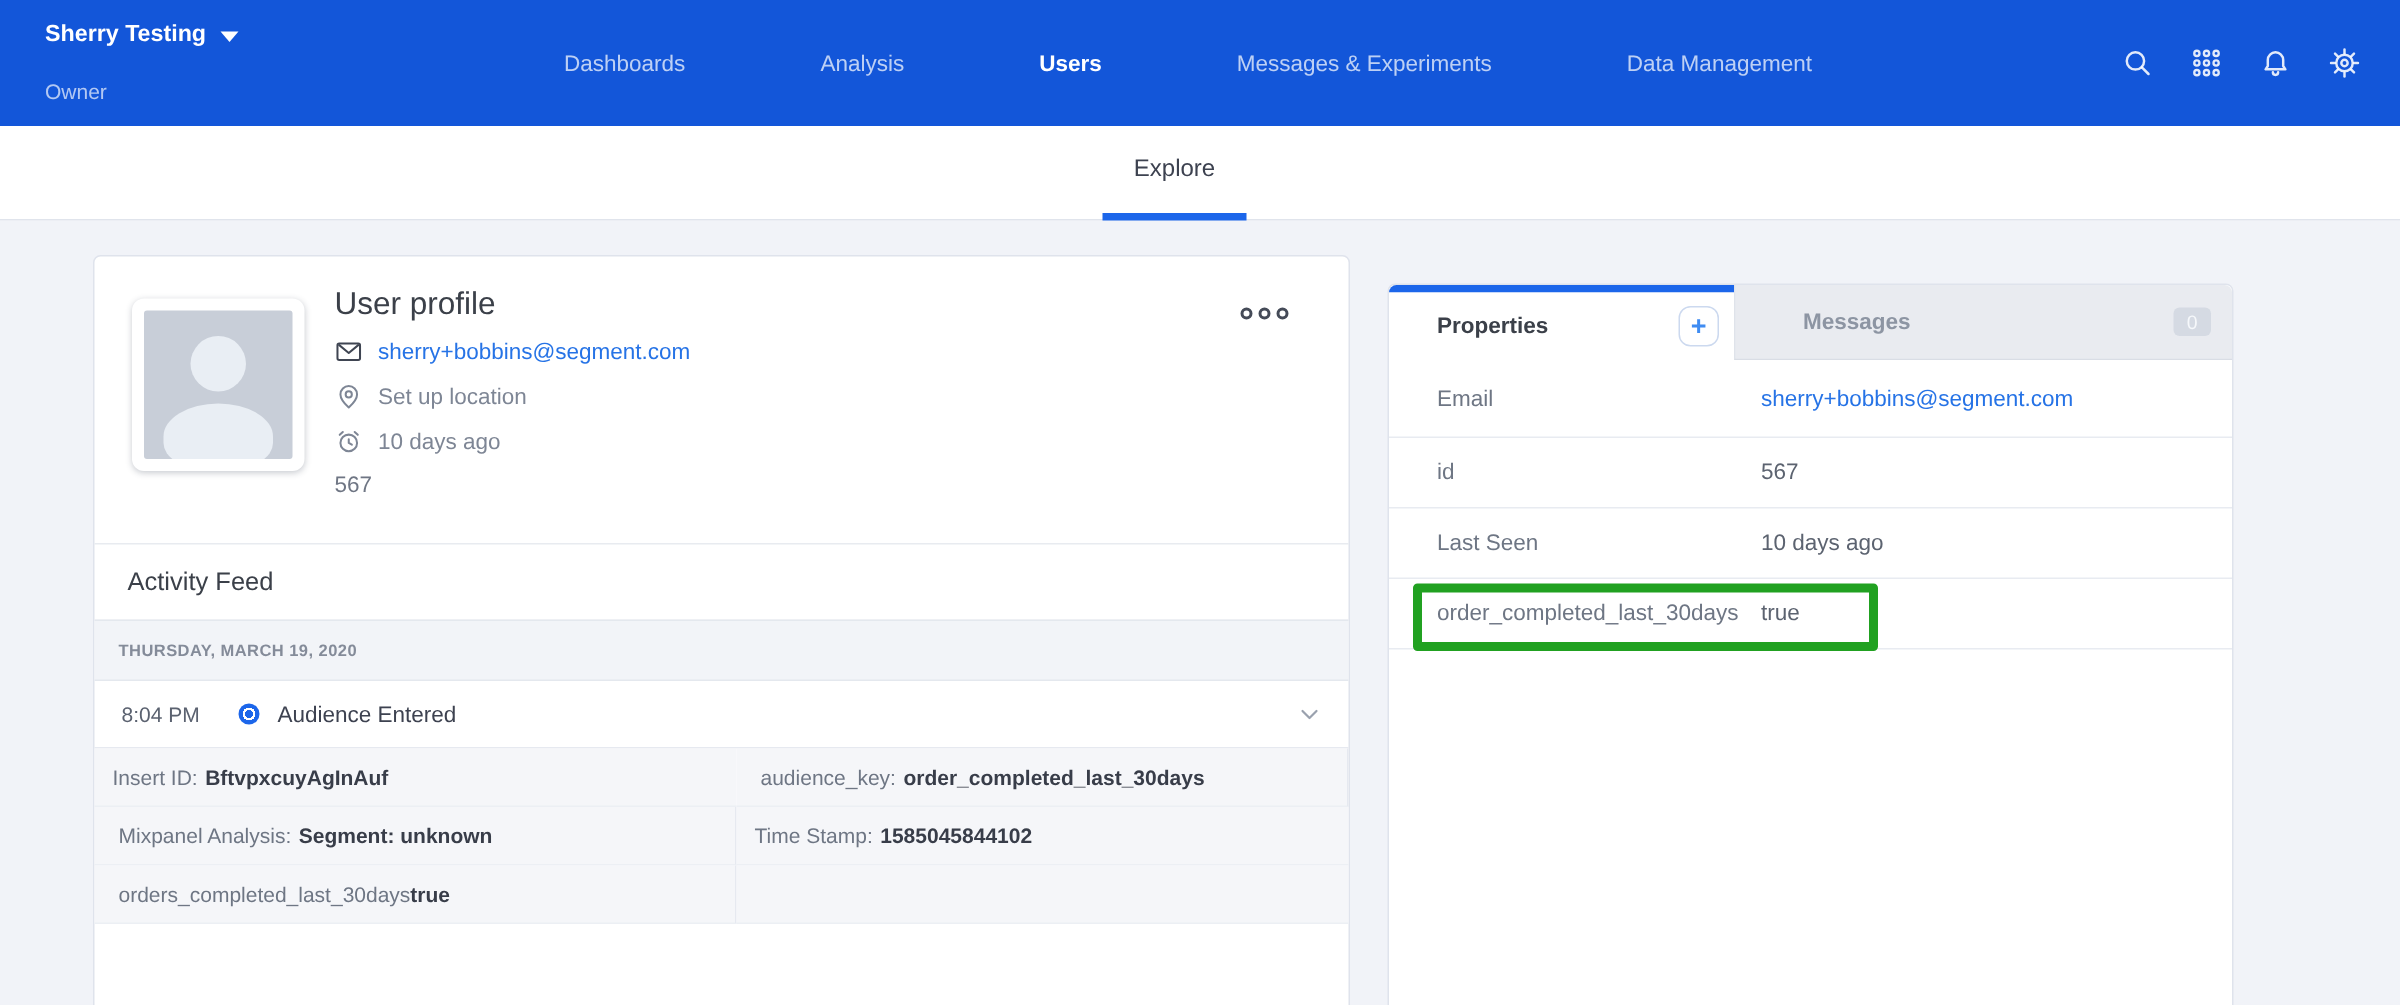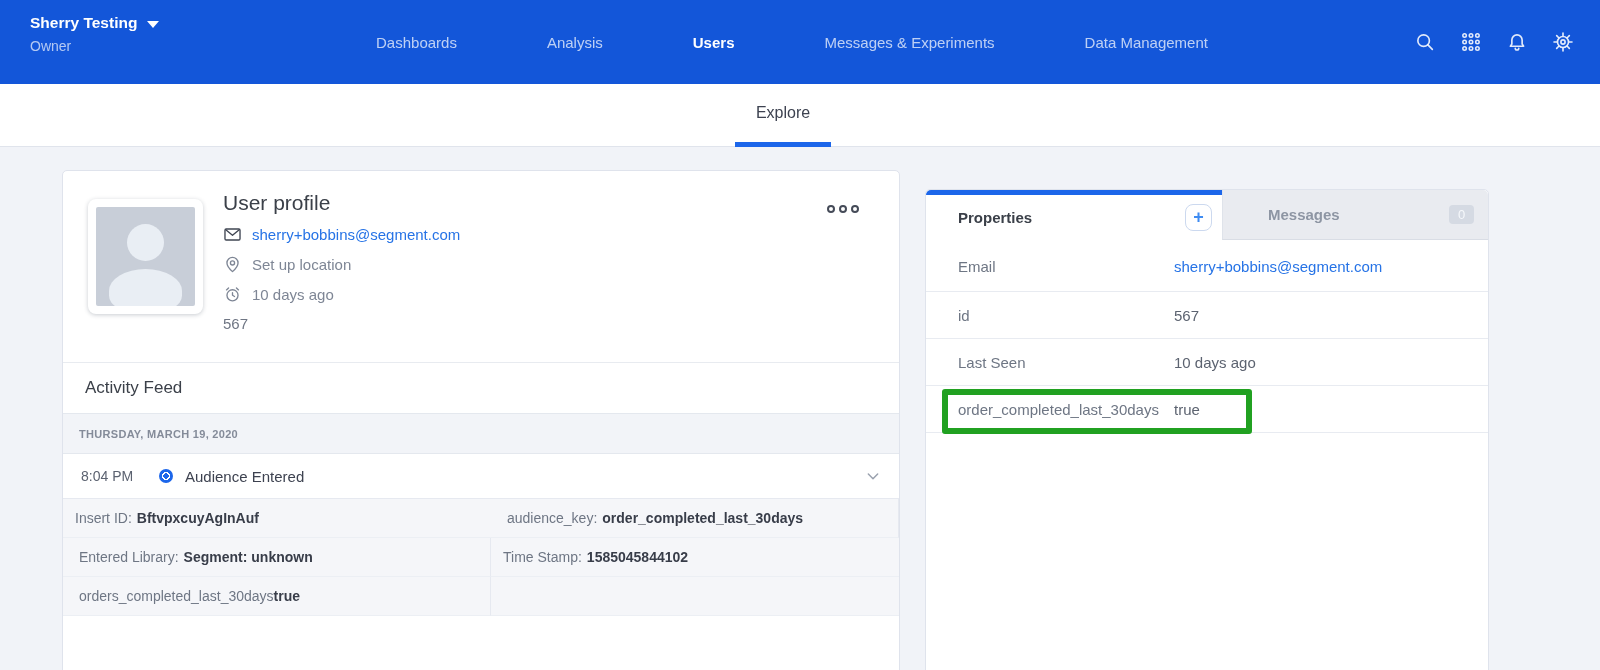--- a/index.html
+++ b/index.html
@@ -5,21 +5,21 @@
   * { margin:0; padding:0; box-sizing:border-box; }
   html,body { width:1600px; height:670px; overflow:hidden; }
   body { font-family:"Liberation Sans", sans-serif; background:#f1f3f8; position:relative; }
 
   
   .header { position:absolute; top:0; left:0; width:1600px; height:84px; background:#1356d9; display:flex; align-items:center; }
   .project { position:absolute; left:30px; top:14px; }
   .project-top { display:flex; align-items:center; gap:10px; cursor:pointer; }
   .project-name { color:#fff; font-size:15.5px; font-weight:700; }
   .caret-down { width:0; height:0; border-left:6px solid transparent; border-right:6px solid transparent; border-top:7px solid #fff; margin-top:2px; }
-  .project-role { color:rgba(255,255,255,0.68); font-size:14px; margin-top:6px; }
+  .project-role { color:rgba(255,255,255,0.68); font-size:14px; margin-top:21px; }
 
   .main-nav { position:absolute; left:0; right:0; top:0; height:84px; display:flex; align-items:center; justify-content:center; gap:54px; transform:translateX(-26px); }
   .nav-item { color:rgba(255,255,255,0.72); font-size:15px; cursor:pointer; white-space:nowrap;margin-left:36px; }
   .nav-item.active { color:#fff; font-weight:700; }
 
   .header-icons { position:absolute; right:26px; top:0; height:84px; display:flex; align-items:center; gap:24px; }
   .hicon { width:22px; height:22px; color:rgba(255,255,255,0.88); cursor:pointer; }
   .hicon svg { width:22px; height:22px; display:block; }
 
   
@@ -64,21 +64,21 @@
 
   .details-grid { display:grid; grid-template-columns:428px 1fr; border-top:1px solid #e6e9f0; }
   .dcell { background:#f5f6f9; height:39px; line-height:38px; padding:0 16px; font-size:14px; color:#6e7684; border-bottom:1px solid #ecEFf4; border-bottom:1px solid #eceff4; white-space:nowrap; overflow:hidden; }
   .dcell.c1 { border-right:1px solid #e6e9f0; }
   .dcell.c2 { padding-left:12px; }
   .dcell .val { font-weight:700; color:#383d49; margin-left:5px; }
   .dcell.nogap .val { margin-left:0; }
 
   
   .tabs-row { display:flex; height:50px; }
-  .tab-properties { width:296px; background:#fff; border-top:5px solid #1c66ea; border-radius:5px 0 0 0; display:flex; align-items:center; padding:0 10px 0 32px; cursor:pointer;gap:32px; }
+  .tab-properties { width:230px; background:#fff; border-top:5px solid #1c66ea; border-radius:5px 0 0 0; display:flex; align-items:center; padding:0 10px 0 32px; cursor:pointer;gap:32px; }
   .tab-properties-label { font-size:15px; font-weight:600; color:#3b4049; }
   .add-prop-btn { margin-left:auto; width:27px; height:27px; border:1.5px solid #ccd9ef; border-radius:8px; background:#fff; color:#3f8cf2; font-size:18px; font-weight:700; line-height:23px; text-align:center; cursor:pointer; }
   .tab-messages { flex:1; background:#e9ebf0; border-left:1px solid #dfe3ea; border-bottom:1px solid #d9dde5; border-radius:0 5px 0 0; display:flex; align-items:center; padding:0 14px 0 45px; cursor:pointer; }
   .tab-messages-label { font-size:15px; font-weight:600; color:#8d95a3; }
   .msg-badge { margin-left:auto; min-width:25px; height:19px; background:#d5dae3; border-radius:4px; color:#f6f8fb; font-size:13px; line-height:19px; text-align:center; padding:0 6px; }
 
   .prop-rows { position:relative; }
   .prop-row { position:relative; height:47px; border-bottom:1px solid #e8ebf1; }
   .prop-row.first { height:52px; }
   .prop-label { position:absolute; left:32px; top:50%; transform:translateY(-50%); font-size:15px; color:#6e7684; }
@@ -229,21 +229,21 @@
   </div>
 
   <div class="details-grid">
     <div class="dcell c2">
       <span>Insert ID:</span><span class="val">BftvpxcuyAgInAuf</span>
     </div>
     <div class="dcell c1">
       <span>audience_key:</span><span class="val">order_completed_last_30days</span>
     </div>
     <div class="dcell c1">
-      <span>Entered Library:</span><span class="val">Segment: unknown</span>
+      <span>Mixpanel Analysis:</span><span class="val">Segment: unknown</span>
     </div>
     <div class="dcell c2">
       <span>Time Stamp:</span><span class="val">1585045844102</span>
     </div>
     <div class="dcell c1 nogap">
       <span>orders_completed_last_30days</span><span class="val">true</span>
     </div>
     <div class="dcell c2">
       <span></span><span class="val"></span>
     </div>

